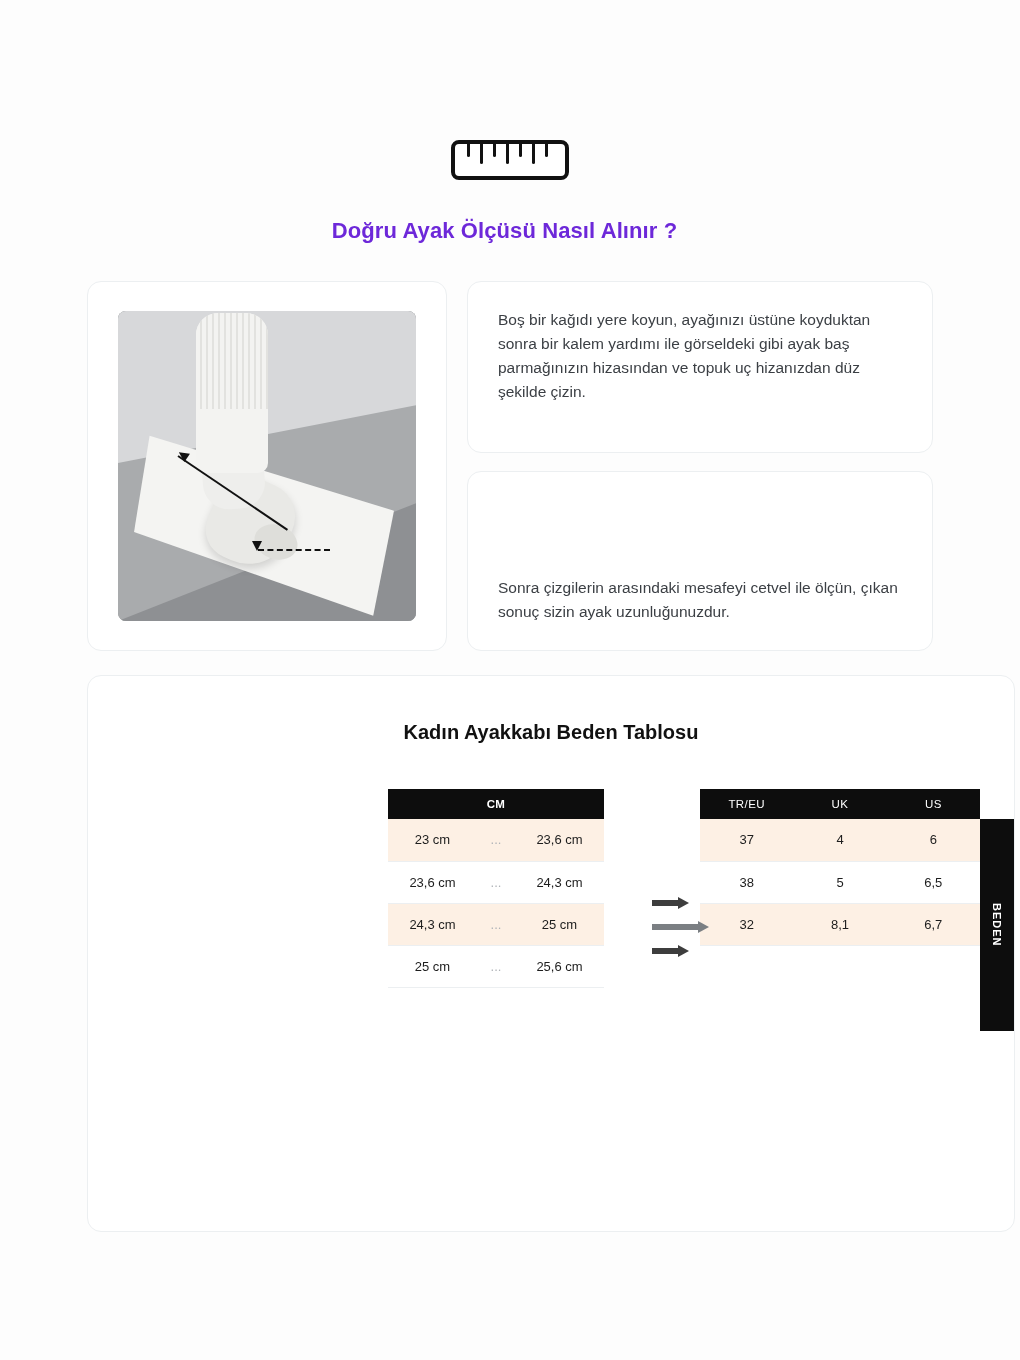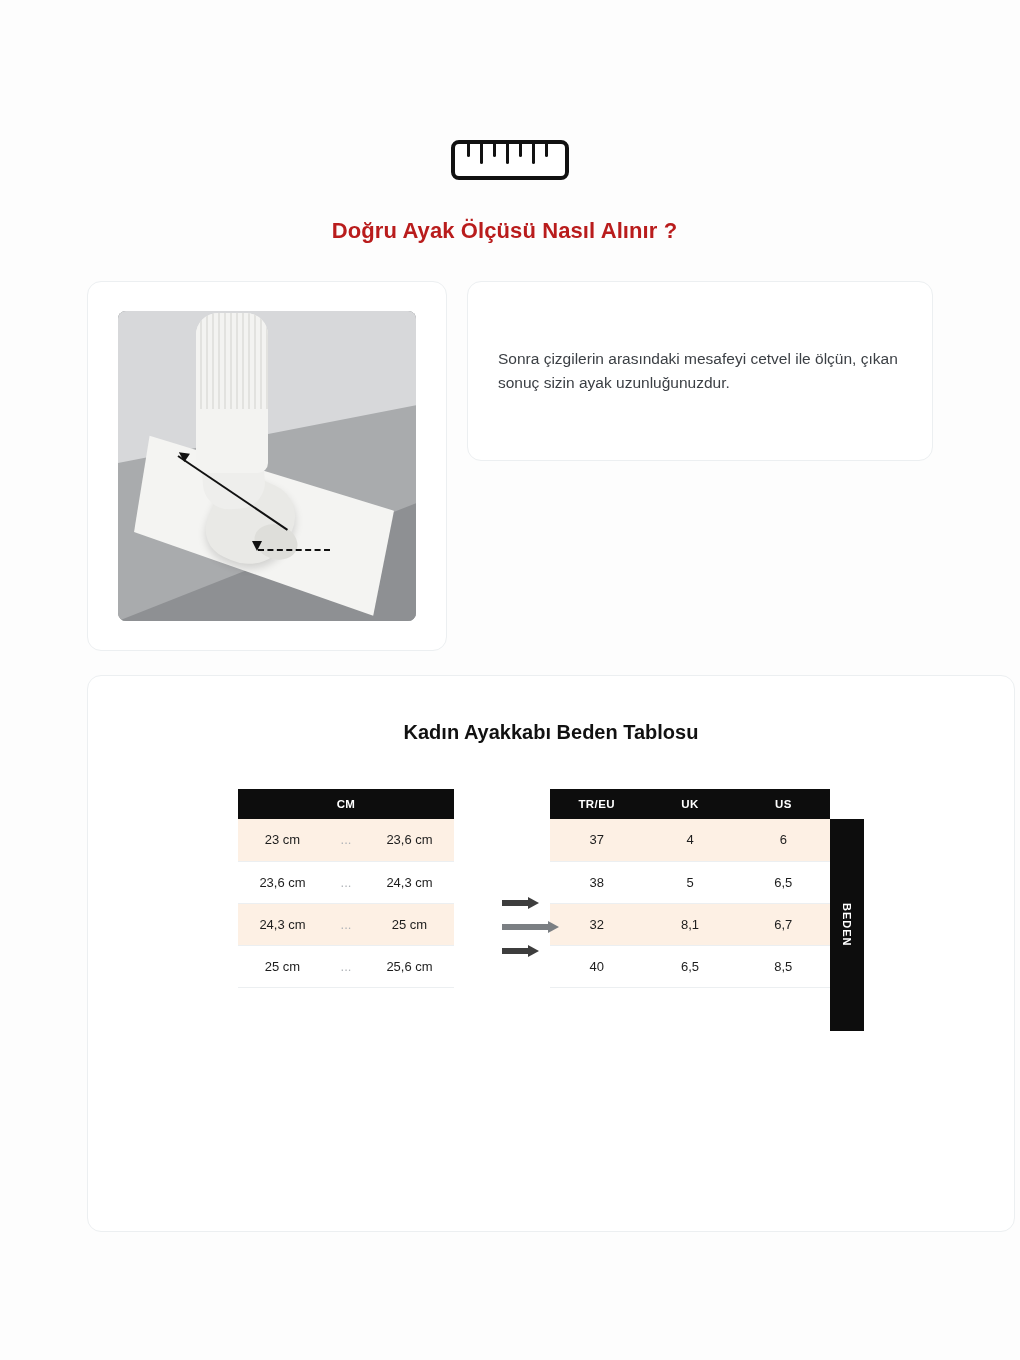--- a/index.html
+++ b/index.html
@@ -46,21 +46,21 @@
   
   .headline {
     position: absolute;
     top: 218px;
     left: 0;
     width: 1009px;
     text-align: center;
     font-size: 22px;
     font-weight: bold;
     letter-spacing: .1px;
-    color: #b91c1c;
+    color: #6d28d9;
   }
 
   
   .row {
     position: absolute;
     top: 281px;
     left: 87px;
     width: 846px;
     display: flex;
     gap: 20px;
@@ -91,21 +91,21 @@
     flex-direction: column;
     gap: 18px;
   }
   .text-card {
     padding: 26px 30px;
     font-size: 15.5px;
     line-height: 1.55;
     color: #3b3f44;
   }
   .text-card.one { height: 172px; }
-  .text-card.two { height: 180px; display: flex; align-items: center; }
+  .text-card.two { height: 180px; display: flex; align-items: flex-end; }
 
   
   .table-card {
     position: absolute;
     top: 675px;
     left: 87px;
     width: 928px;
     height: 557px;
     background: #fff;
     border: 1px solid #eceff1;
@@ -116,42 +116,42 @@
     margin-top: 45px;
     font-size: 20px;
     font-weight: bold;
     color: #111;
   }
 
   .tables {
     position: relative;
     margin-top: 45px;
     display: flex;
-    justify-content: center;
+    justify-content: flex-end;
     align-items: flex-start;
     gap: 0;
   }
 
   table { border-collapse: collapse; }
   .cm-table { width: 216px; }
   .size-table { width: 280px; }
 
   .cm-table th {
     background: #0d0d0d;
     color: #fff;
     font-size: 11.5px;
     font-weight: bold;
     letter-spacing: .4px;
     height: 30px;
   }
   .size-table th {
     background: #0d0d0d;
     color: #fff;
     font-size: 11.5px;
-    font-weight: bold;
+    font-weight: normal;
     letter-spacing: .4px;
     height: 30px;
     width: 33.33%;
   }
   .cm-table td, .size-table td {
     height: 42px;
     text-align: center;
     font-size: 13px;
     color: #1d1d1d;
     border-bottom: 1px solid #eceff1;
@@ -325,20 +325,23 @@
         <div class="sock"></div>
         <div class="sock-rib"></div>
         <div class="meas-line"></div>
         <div class="meas-arrow-top"></div>
         <div class="meas-dash"></div>
         <div class="meas-arrow-bottom"></div>
       </div>
     </div>
 
     <div class="text-col">
+      <div class="card text-card one">
+        <p>Boş bir kağıdı yere koyun, ayağınızı üstüne koyduktan sonra bir kalem yardımı ile görseldeki gibi ayak baş parmağınızın hizasından ve topuk uç hizanızdan düz şekilde çizin.</p>
+      </div>
       <div class="card text-card two">
         <p>Sonra çizgilerin arasındaki mesafeyi cetvel ile ölçün, çıkan sonuç sizin ayak uzunluğunuzdur.</p>
       </div>
     </div>
   </div>
 
   <div class="table-card">
     <div class="table-title">Kadın Ayakkabı Beden Tablosu</div>
 
     <div class="tables">
@@ -405,25 +408,20 @@
           <tr>
             <td>38</td>
             <td>5</td>
             <td>6,5</td>
           </tr>
           <tr class="hl">
             <td>32</td>
             <td>8,1</td>
             <td>6,7</td>
           </tr>
-          <tr>
-            <td>40</td>
-            <td>6,5</td>
-            <td>8,5</td>
-          </tr>
         </tbody>
       </table>
 
       <div class="beden-bar">
         <span>BEDEN</span>
       </div>
 
     </div>
   </div>
 

